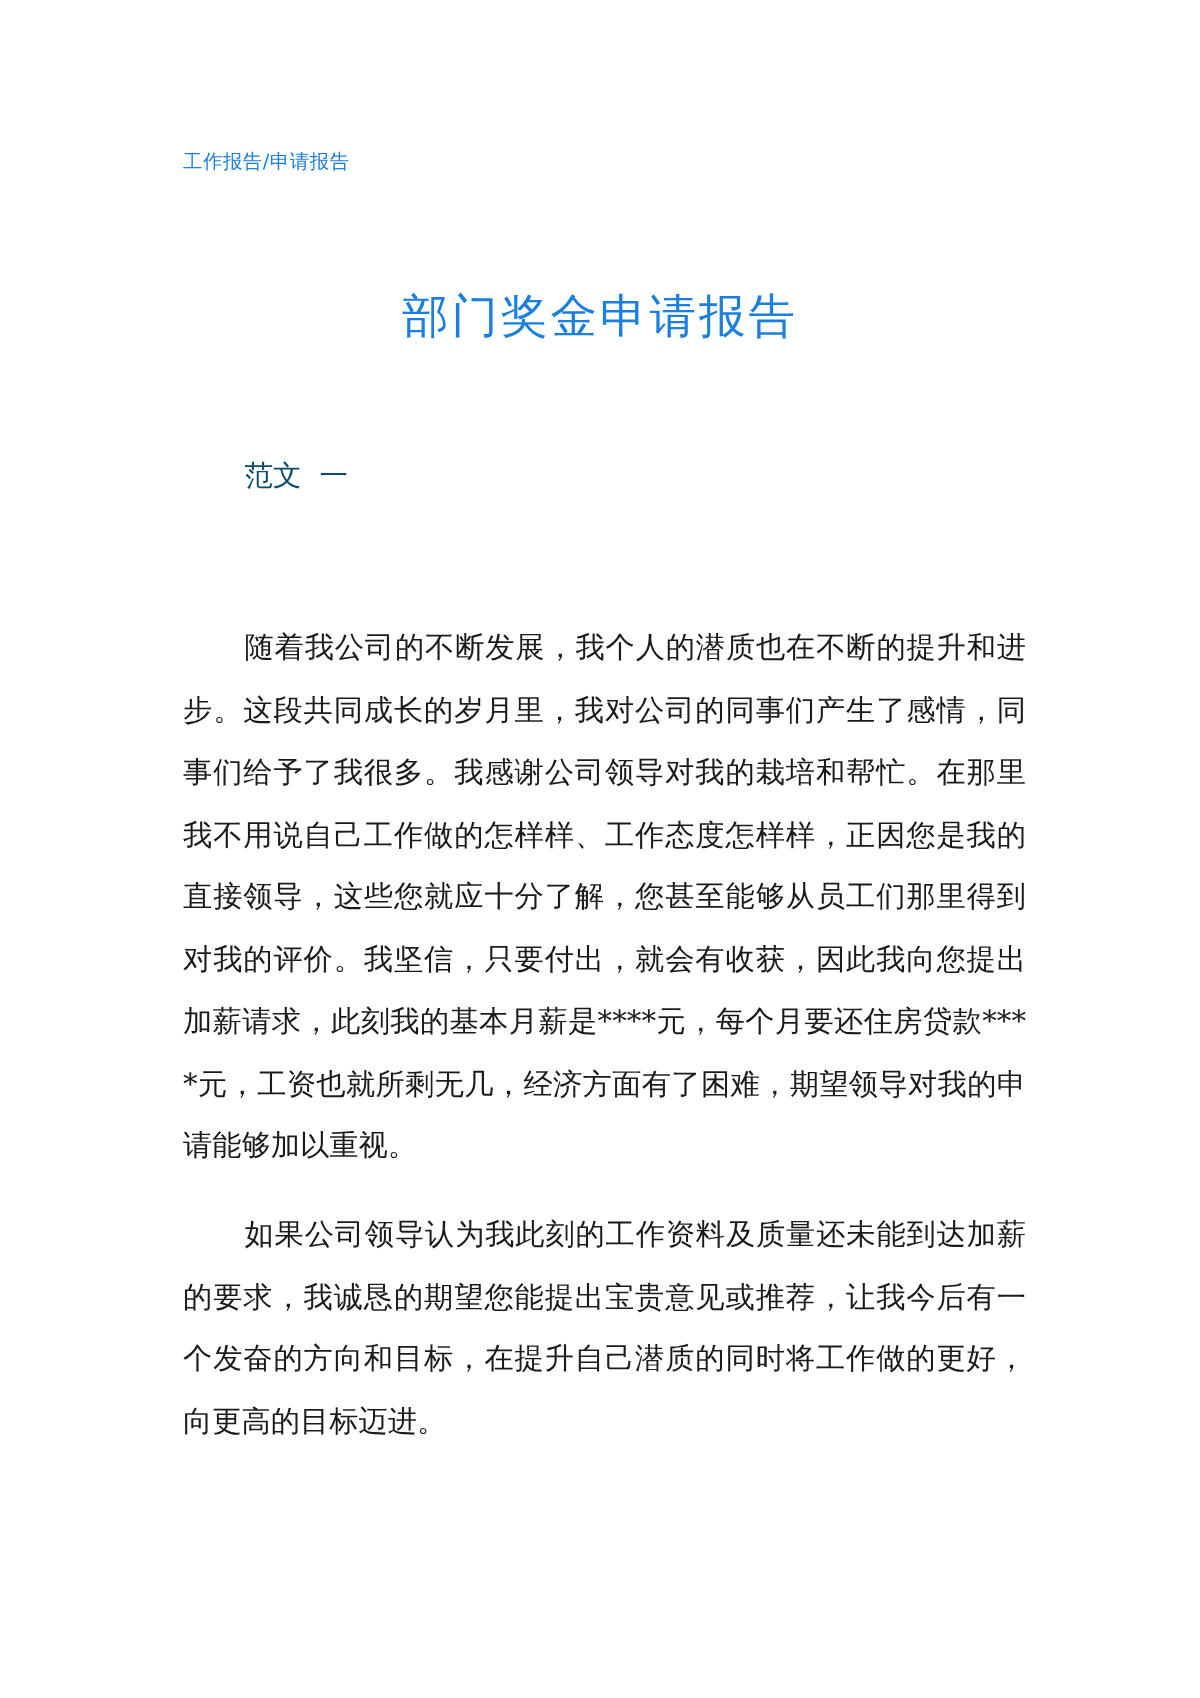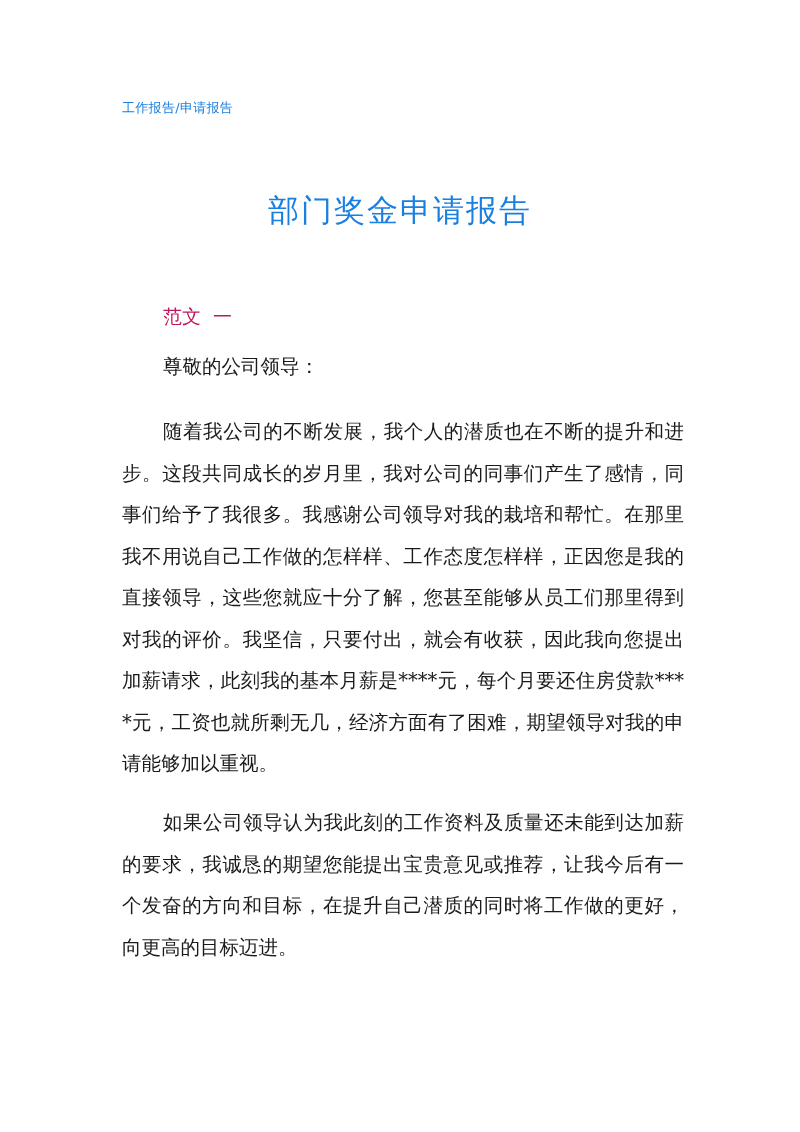--- a/index.html
+++ b/index.html
@@ -43,21 +43,21 @@
     font-size: 31px;
     color: #1a7fe0;
     letter-spacing: 2px;
   }
   .section-heading {
     position: absolute;
     left: 163px;
     top: 304px;
     font-family: "DejaVu Sans", "Liberation Sans", sans-serif;
     font-size: 19px;
-    color: #be185d;
+    color: #0c4a6e;
     white-space: pre;
   }
   .body {
     position: absolute;
     left: 122px;
     width: 562px;
     font-size: 19.5px;
     line-height: 41.5px;
     color: #1a1a1a;
     text-align: justify;
@@ -78,20 +78,19 @@
   .p1 { top: 411px; }
   .p2 { top: 802px; }
 </style>
 </head>
 <body>
 
 <div class="page">
   <div class="breadcrumb">工作报告/申请报告</div>
   <div class="title">部门奖金申请报告</div>
   <div class="section-heading">范文  一</div>
-  <div class="salutation">尊敬的公司领导：</div>
   <div class="body p1">
     <p class="para">随着我公司的不断发展，我个人的潜质也在不断的提升和进步。这段共同成长的岁月里，我对公司的同事们产生了感情，同事们给予了我很多。我感谢公司领导对我的栽培和帮忙。在那里我不用说自己工作做的怎样样、工作态度怎样样，正因您是我的直接领导，这些您就应十分了解，您甚至能够从员工们那里得到对我的评价。我坚信，只要付出，就会有收获，因此我向您提出加薪请求，此刻我的基本月薪是****元，每个月要还住房贷款****元，工资也就所剩无几，经济方面有了困难，期望领导对我的申请能够加以重视。</p>
   </div>
   <div class="body p2">
     <p class="para">如果公司领导认为我此刻的工作资料及质量还未能到达加薪的要求，我诚恳的期望您能提出宝贵意见或推荐，让我今后有一个发奋的方向和目标，在提升自己潜质的同时将工作做的更好，向更高的目标迈进。</p>
   </div>
 </div>
 
 </body></html>

